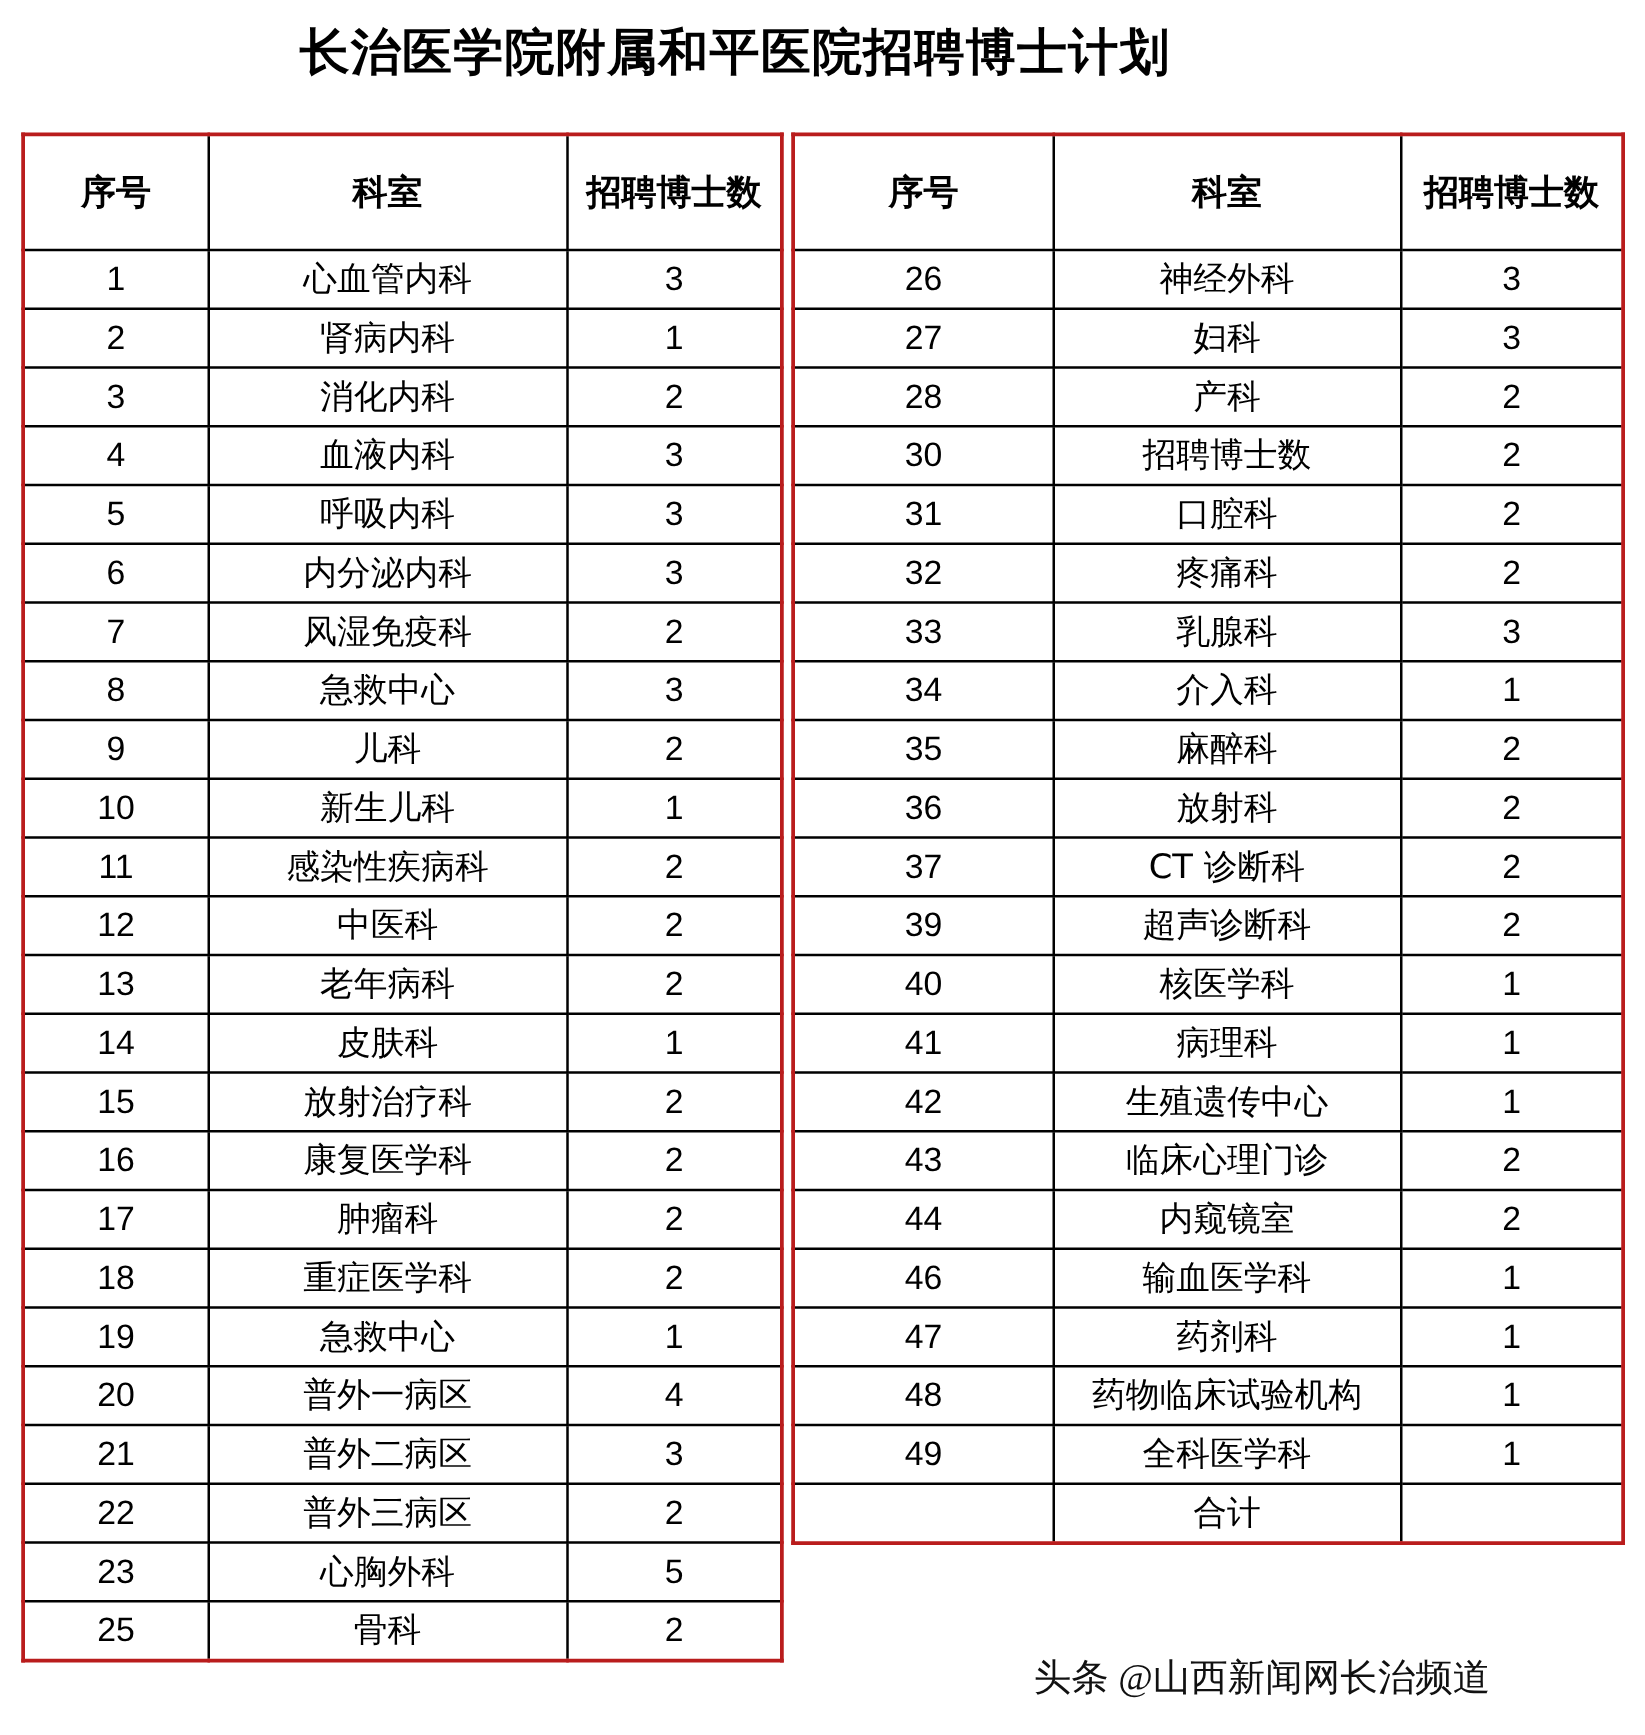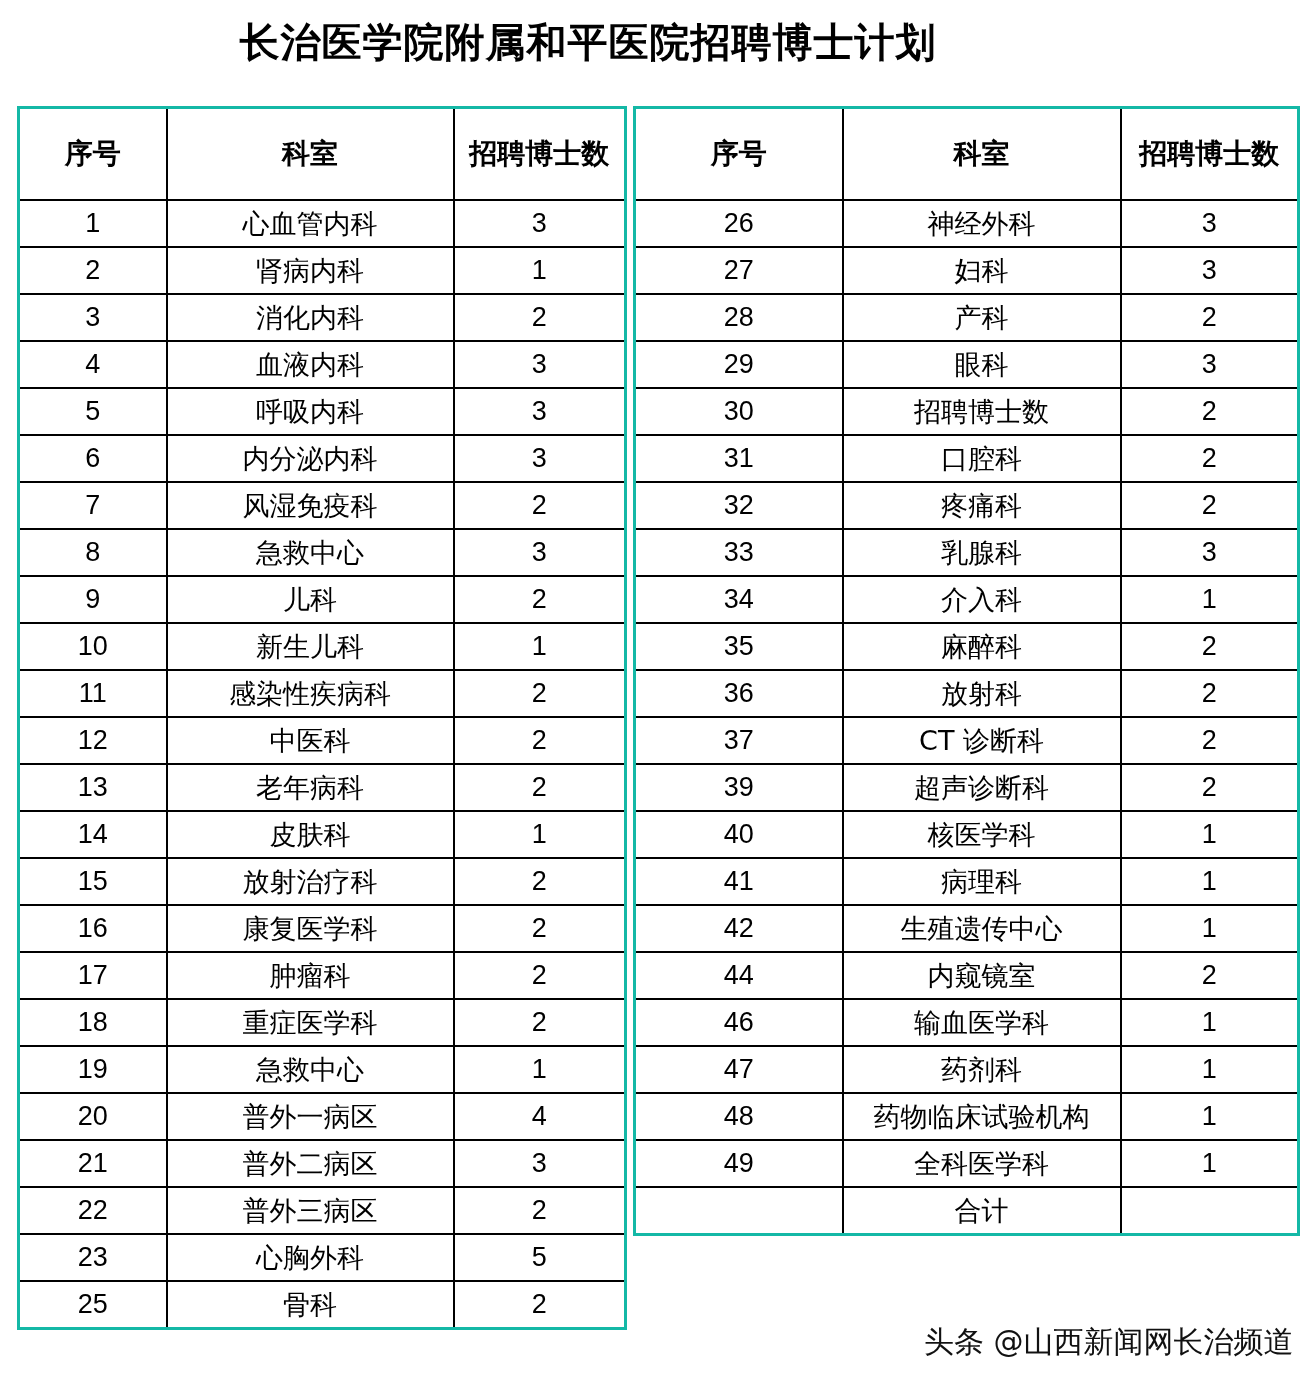--- a/index.html
+++ b/index.html
@@ -5,26 +5,26 @@
   html, body { margin: 0; padding: 0; background: #ffffff; }
   body { width: 1316px; height: 1388px; position: relative; overflow: hidden;
          font-family: "DejaVu Sans", "Liberation Sans", sans-serif; color: #000; }
   .title { position: absolute; left: 0; top: 14px; width: 1176px; text-align: center;
            font-size: 40px; font-weight: bold; letter-spacing: 1px; line-height: 56px; }
   table.grid { position: absolute; border-collapse: collapse; table-layout: fixed; top: 106px; }
   table.grid td, table.grid th { border: 2px solid #000; text-align: center; padding: 0;
            font-size: 27px; font-weight: normal; line-height: 1; overflow: hidden; white-space: nowrap; }
   table.grid th { font-weight: bold; font-size: 28px; height: 90px; }
   table.grid td { height: 45px; }
-  table.grid { border: 3px solid #14b8a6; }
+  table.grid { border: 3px solid #b91c1c; }
   #t-left { left: 17px; width: 607px; }
   #t-right { left: 633px; width: 664px; }
   .num { font-family: "Liberation Sans Narrow", "Liberation Sans", sans-serif; }
-  .watermark { position: absolute; left: 924px; top: 1322px; font-size: 30px; color: #111;
-               text-shadow: 1px 1px 0 #fff, -1px -1px 0 #fff; letter-spacing: 0px; }
+  .watermark { position: absolute; left: 827px; top: 1322px; font-size: 30px; color: #111;
+               text-shadow: 1px 1px 0 #fff, -1px -1px 0 #fff; letter-spacing: 0px; font-family: Liberation Serif, serif; }
 </style>
 </head>
 <body>
 
 <div class="title">长治医学院附属和平医院招聘博士计划</div>
 
 <table class="grid" id="t-left">
   <colgroup>
       <col style="width:148px">
       <col style="width:287px">
@@ -184,25 +184,20 @@
         <td class="num">27</td>
         <td>妇科</td>
         <td class="num">3</td>
       </tr>
       <tr>
         <td class="num">28</td>
         <td>产科</td>
         <td class="num">2</td>
       </tr>
       <tr>
-        <td class="num">29</td>
-        <td>眼科</td>
-        <td class="num">3</td>
-      </tr>
-      <tr>
         <td class="num">30</td>
         <td>招聘博士数</td>
         <td class="num">2</td>
       </tr>
       <tr>
         <td class="num">31</td>
         <td>口腔科</td>
         <td class="num">2</td>
       </tr>
       <tr>
@@ -247,20 +242,25 @@
       </tr>
       <tr>
         <td class="num">41</td>
         <td>病理科</td>
         <td class="num">1</td>
       </tr>
       <tr>
         <td class="num">42</td>
         <td>生殖遗传中心</td>
         <td class="num">1</td>
+      </tr>
+      <tr>
+        <td class="num">43</td>
+        <td>临床心理门诊</td>
+        <td class="num">2</td>
       </tr>
       <tr>
         <td class="num">44</td>
         <td>内窥镜室</td>
         <td class="num">2</td>
       </tr>
       <tr>
         <td class="num">46</td>
         <td>输血医学科</td>
         <td class="num">1</td>

